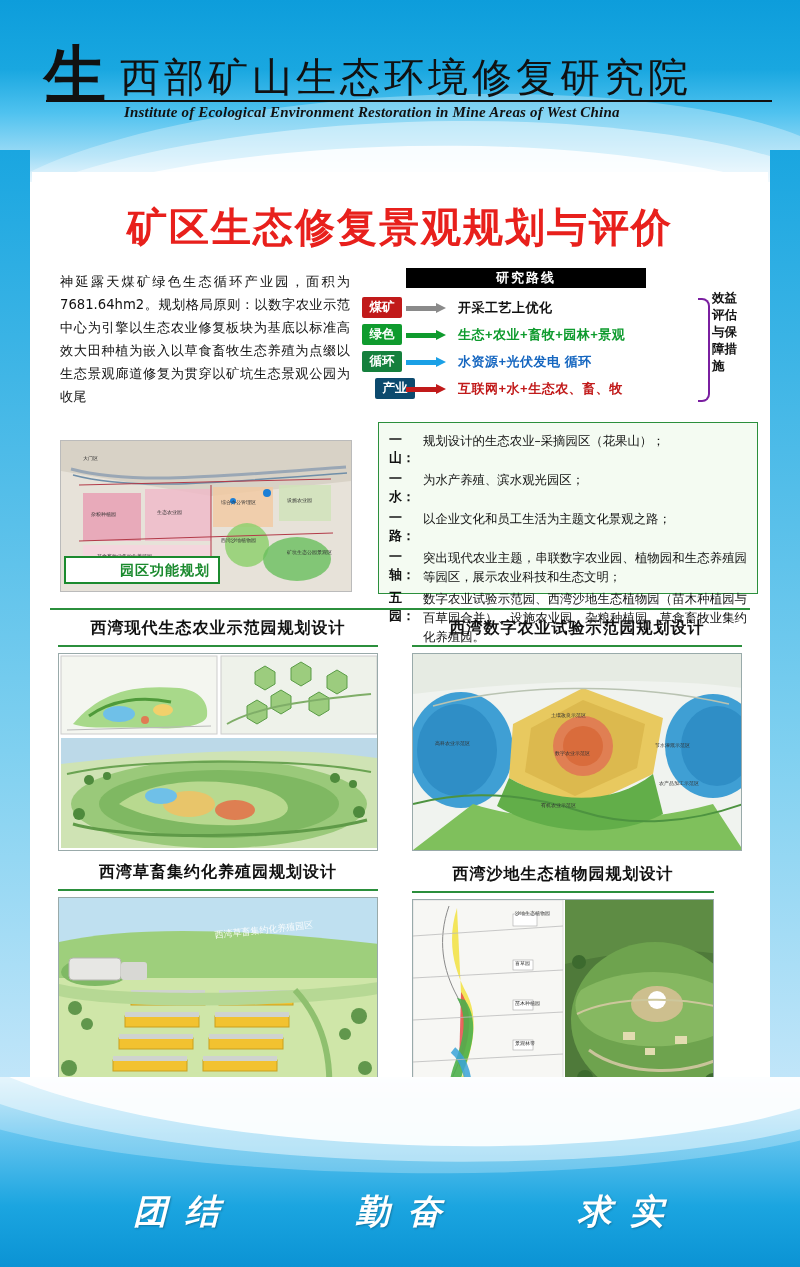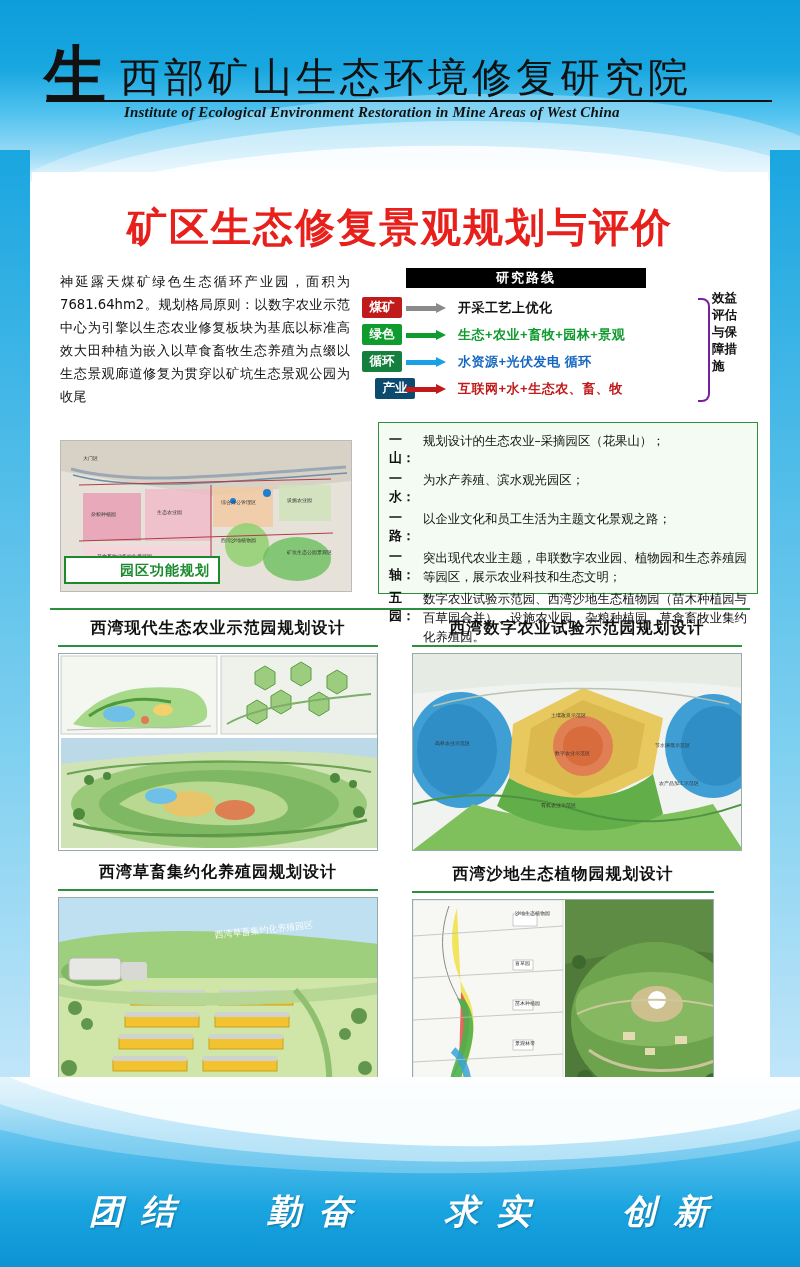--- a/index.html
+++ b/index.html
@@ -517,17 +517,16 @@
   </div>
 
   <div class="bottom">
     <div class="bw1"></div>
     <div class="bw2"></div>
     <div class="bw3"></div>
     <div class="slogans">
       <div class="slogan">团 结</div>
       <div class="slogan">勤 奋</div>
       <div class="slogan">求 实</div>
-      <div class="slogan">创 新</div>
     </div>
   </div>
 
 </div>
 
 </body></html>

